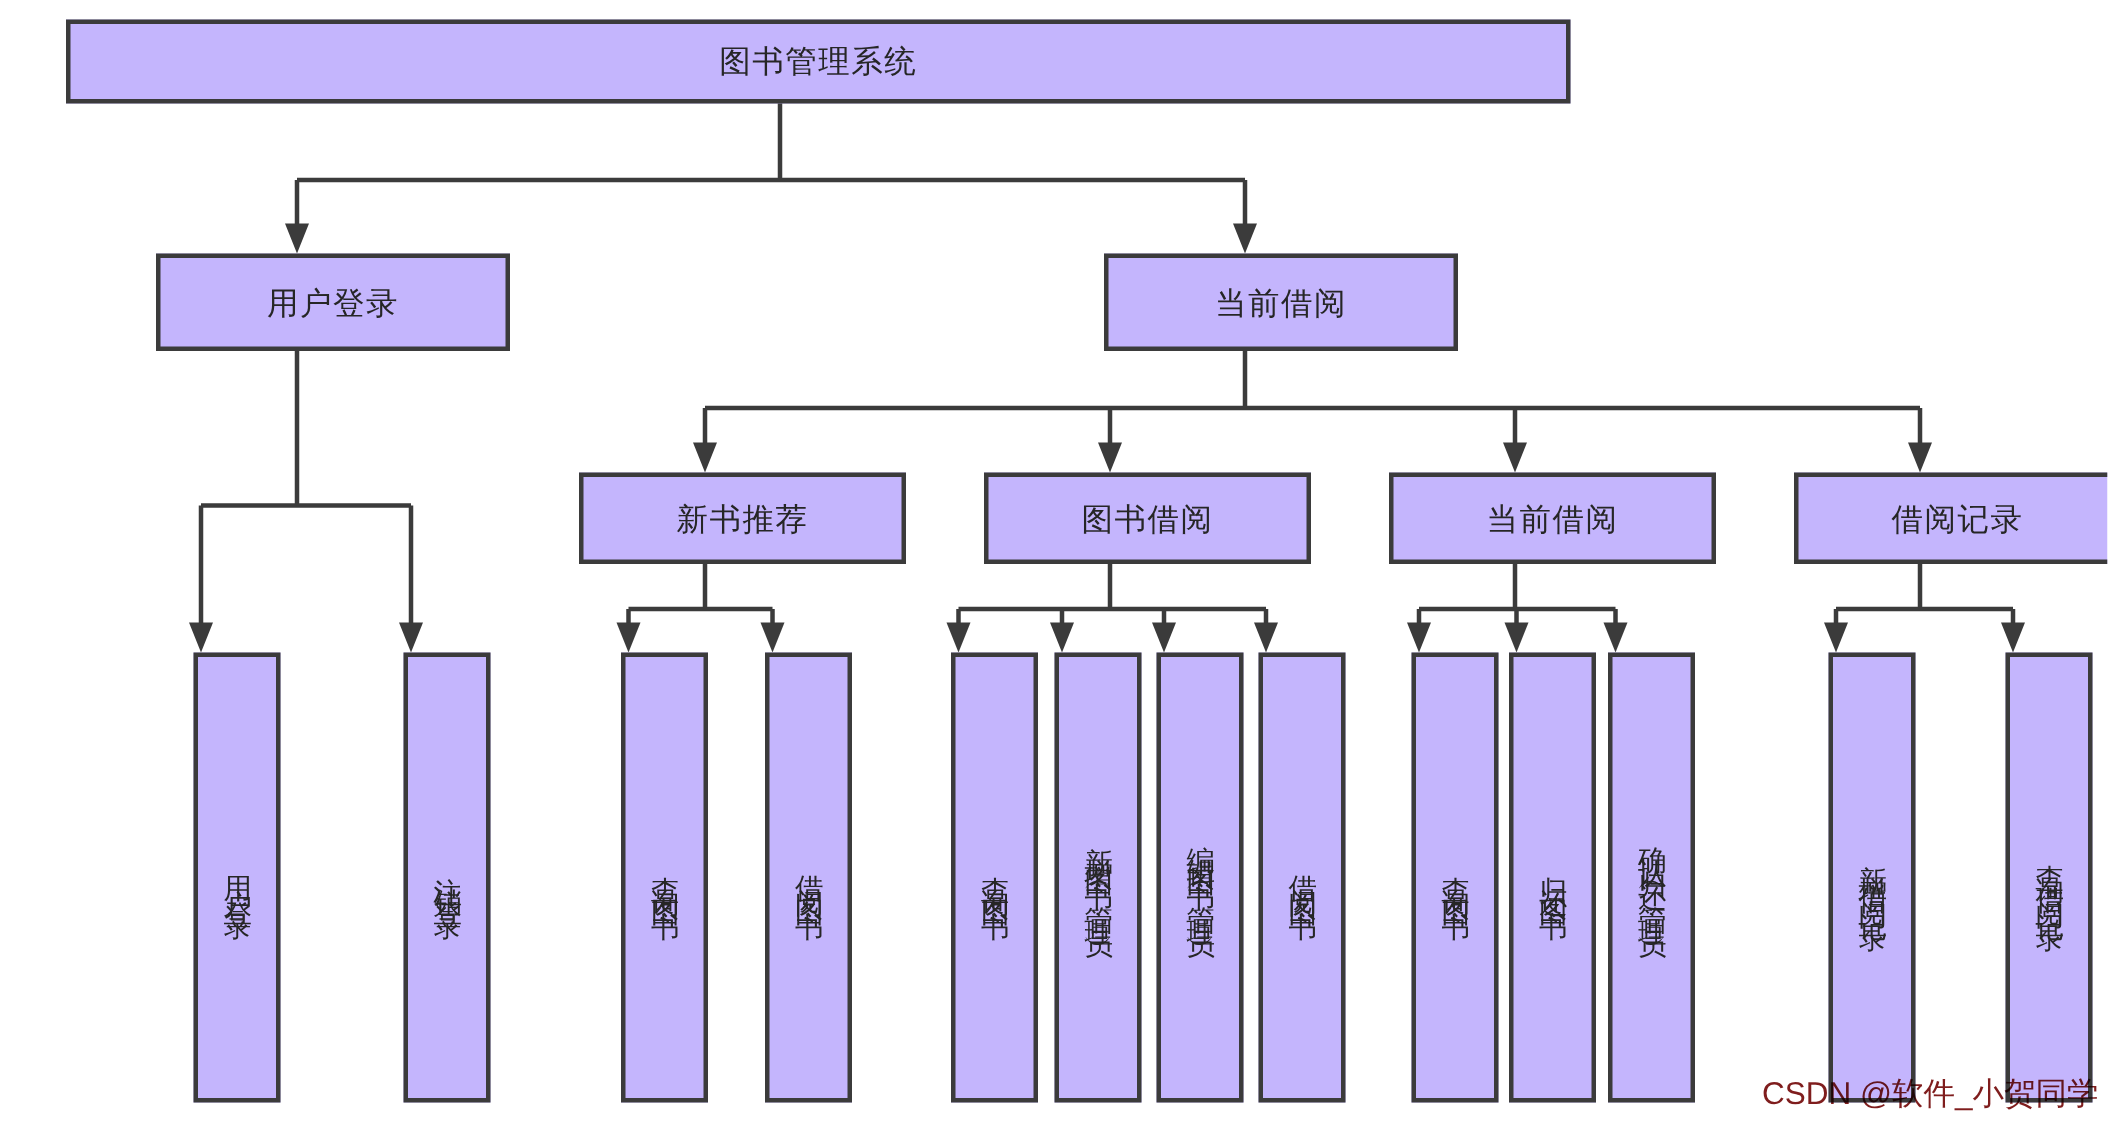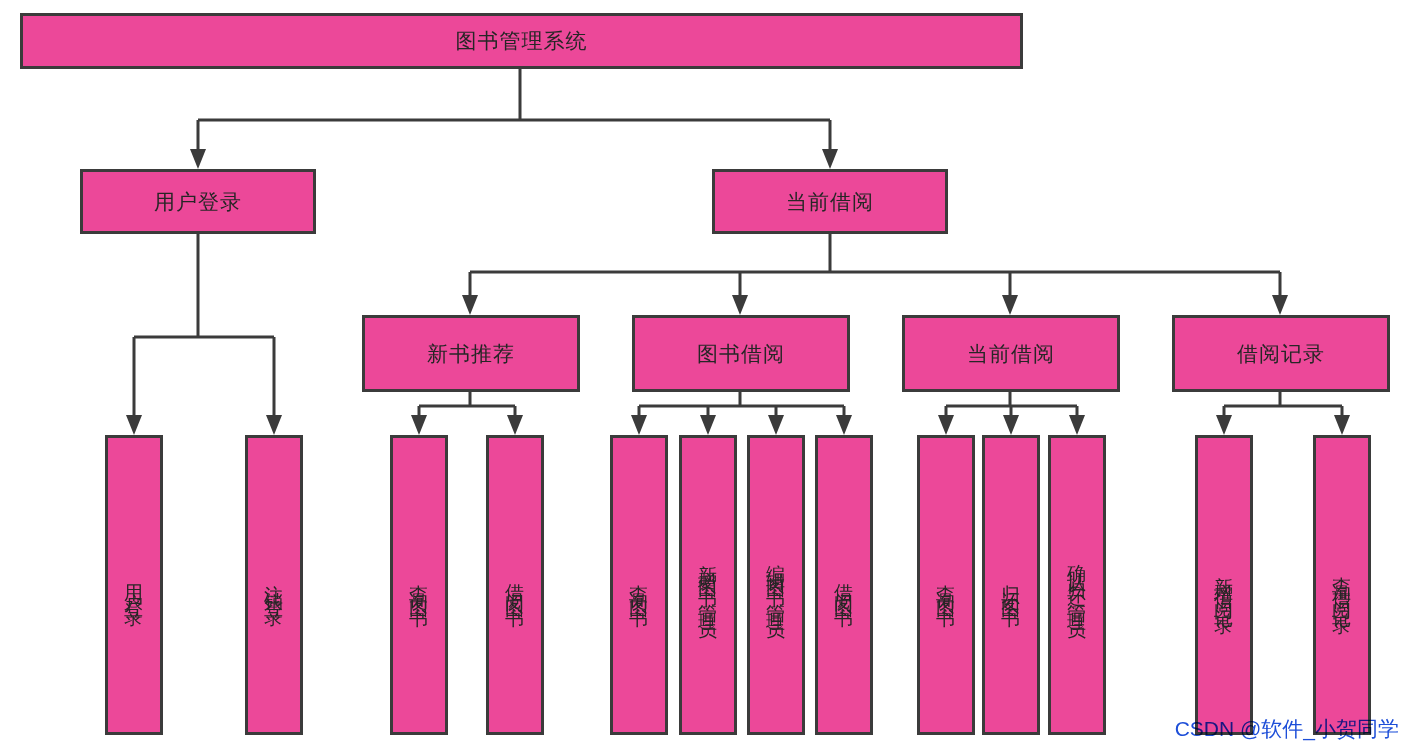--- a/index.html
+++ b/index.html
@@ -26,58 +26,59 @@
     stroke-width: 3;
     fill: none;
   }
   .connectors polygon {
     fill: #3b3b3b;
     stroke: none;
   }
   .node {
     position: absolute;
     box-sizing: border-box;
-    background: #ec4899;
+    background: #c4b5fd;
     border: 3px solid #3b3b3b;
     color: #262626;
     display: flex;
     align-items: center;
     justify-content: center;
     z-index: 1;
+    margin-left: 24px;
   }
   .hnode {
     font-size: 21px;
     letter-spacing: 1px;
     text-align: center;
     white-space: nowrap;
   }
   .root-node {
     left: 20px; top: 13px; width: 1003px; height: 56px;
   }
   .l2 { top: 169px; width: 236px; height: 65px; }
-  .l3 { top: 315px; width: 218px; height: 77px; }
+  .l3 { top: 315px; width: 218px; height: 61px; }
   .vnode {
     top: 435px;
     width: 58px;
     height: 300px;
   }
   .vtext {
     writing-mode: vertical-rl;
     text-orientation: mixed;
     font-size: 19px;
     letter-spacing: 8px;
     line-height: 1;
     color: #262626;
   }
   .watermark {
     position: absolute;
     right: 6px;
     bottom: 4px;
     font-size: 21px;
-    color: #1d4ed8;
+    color: #7f1d1d;
     mix-blend-mode: multiply;
     z-index: 5;
     white-space: nowrap;
   }
 </style>
 </head>
 <body>
 
 <div class="canvas">
 

